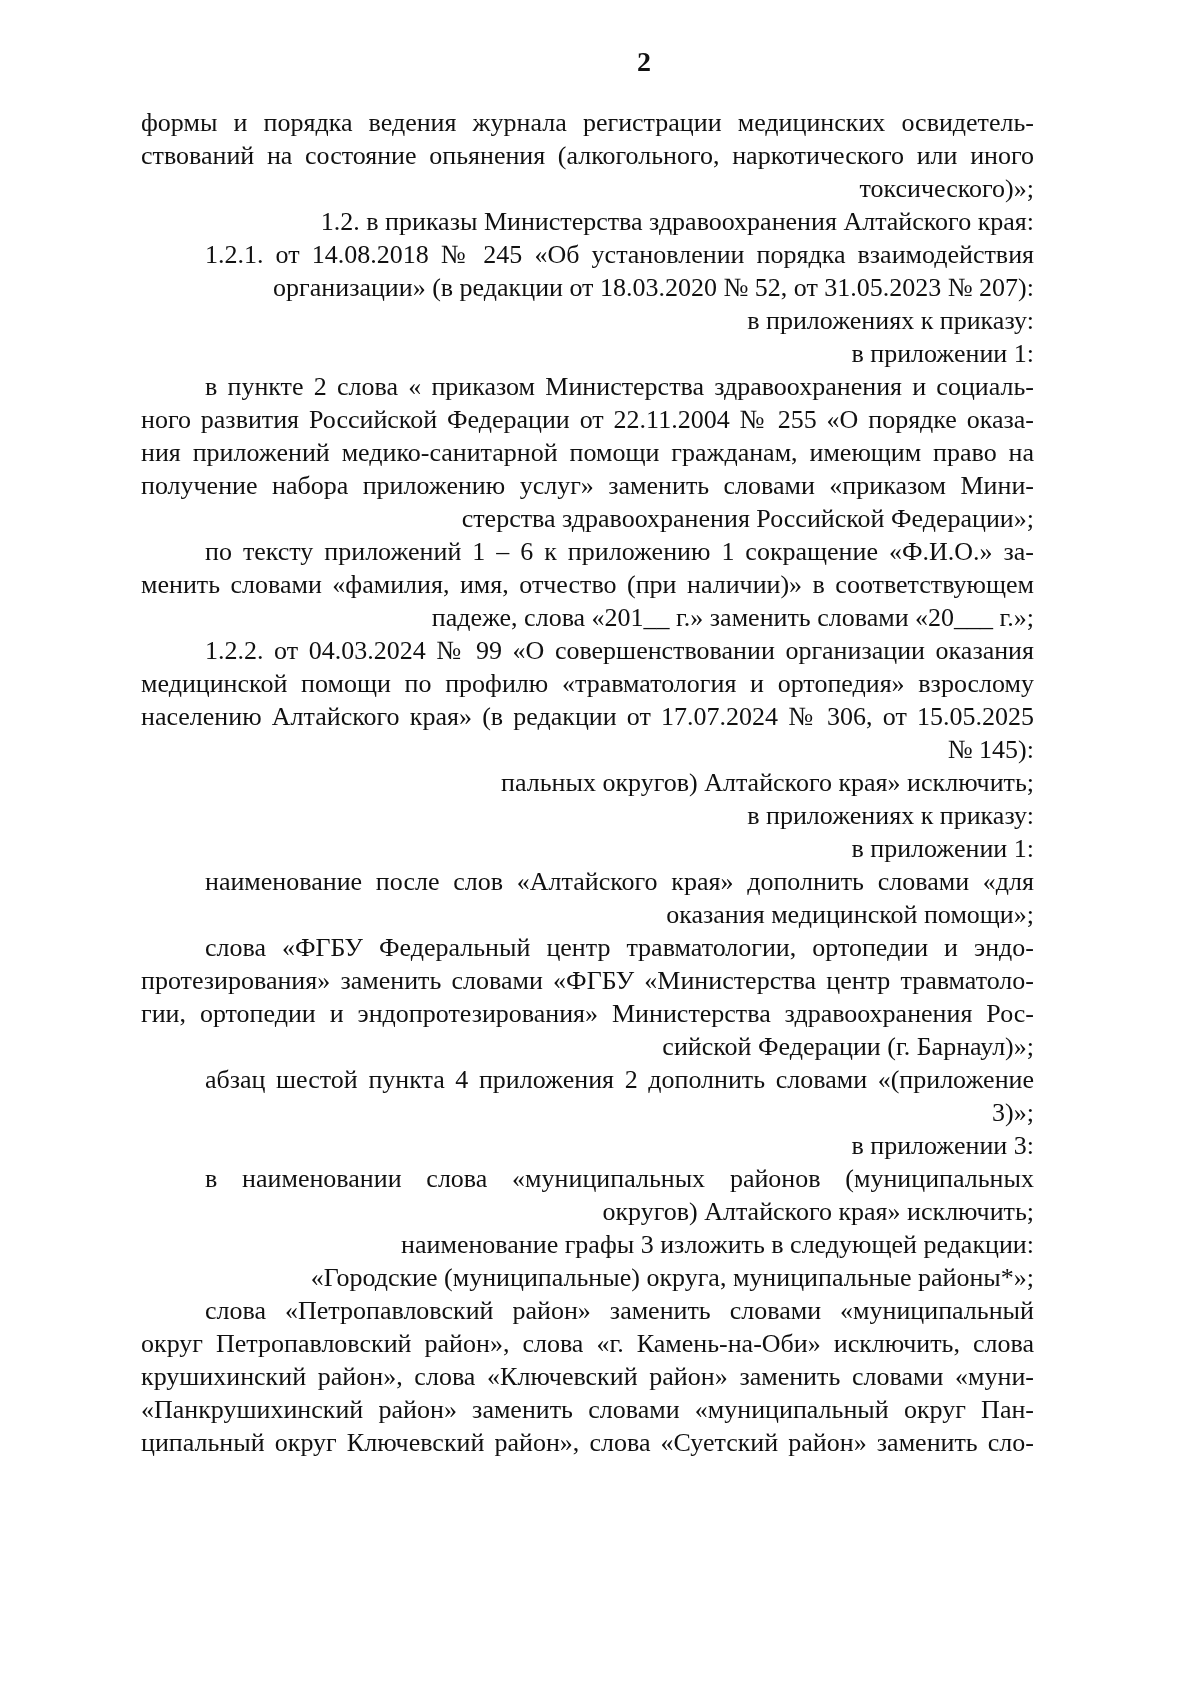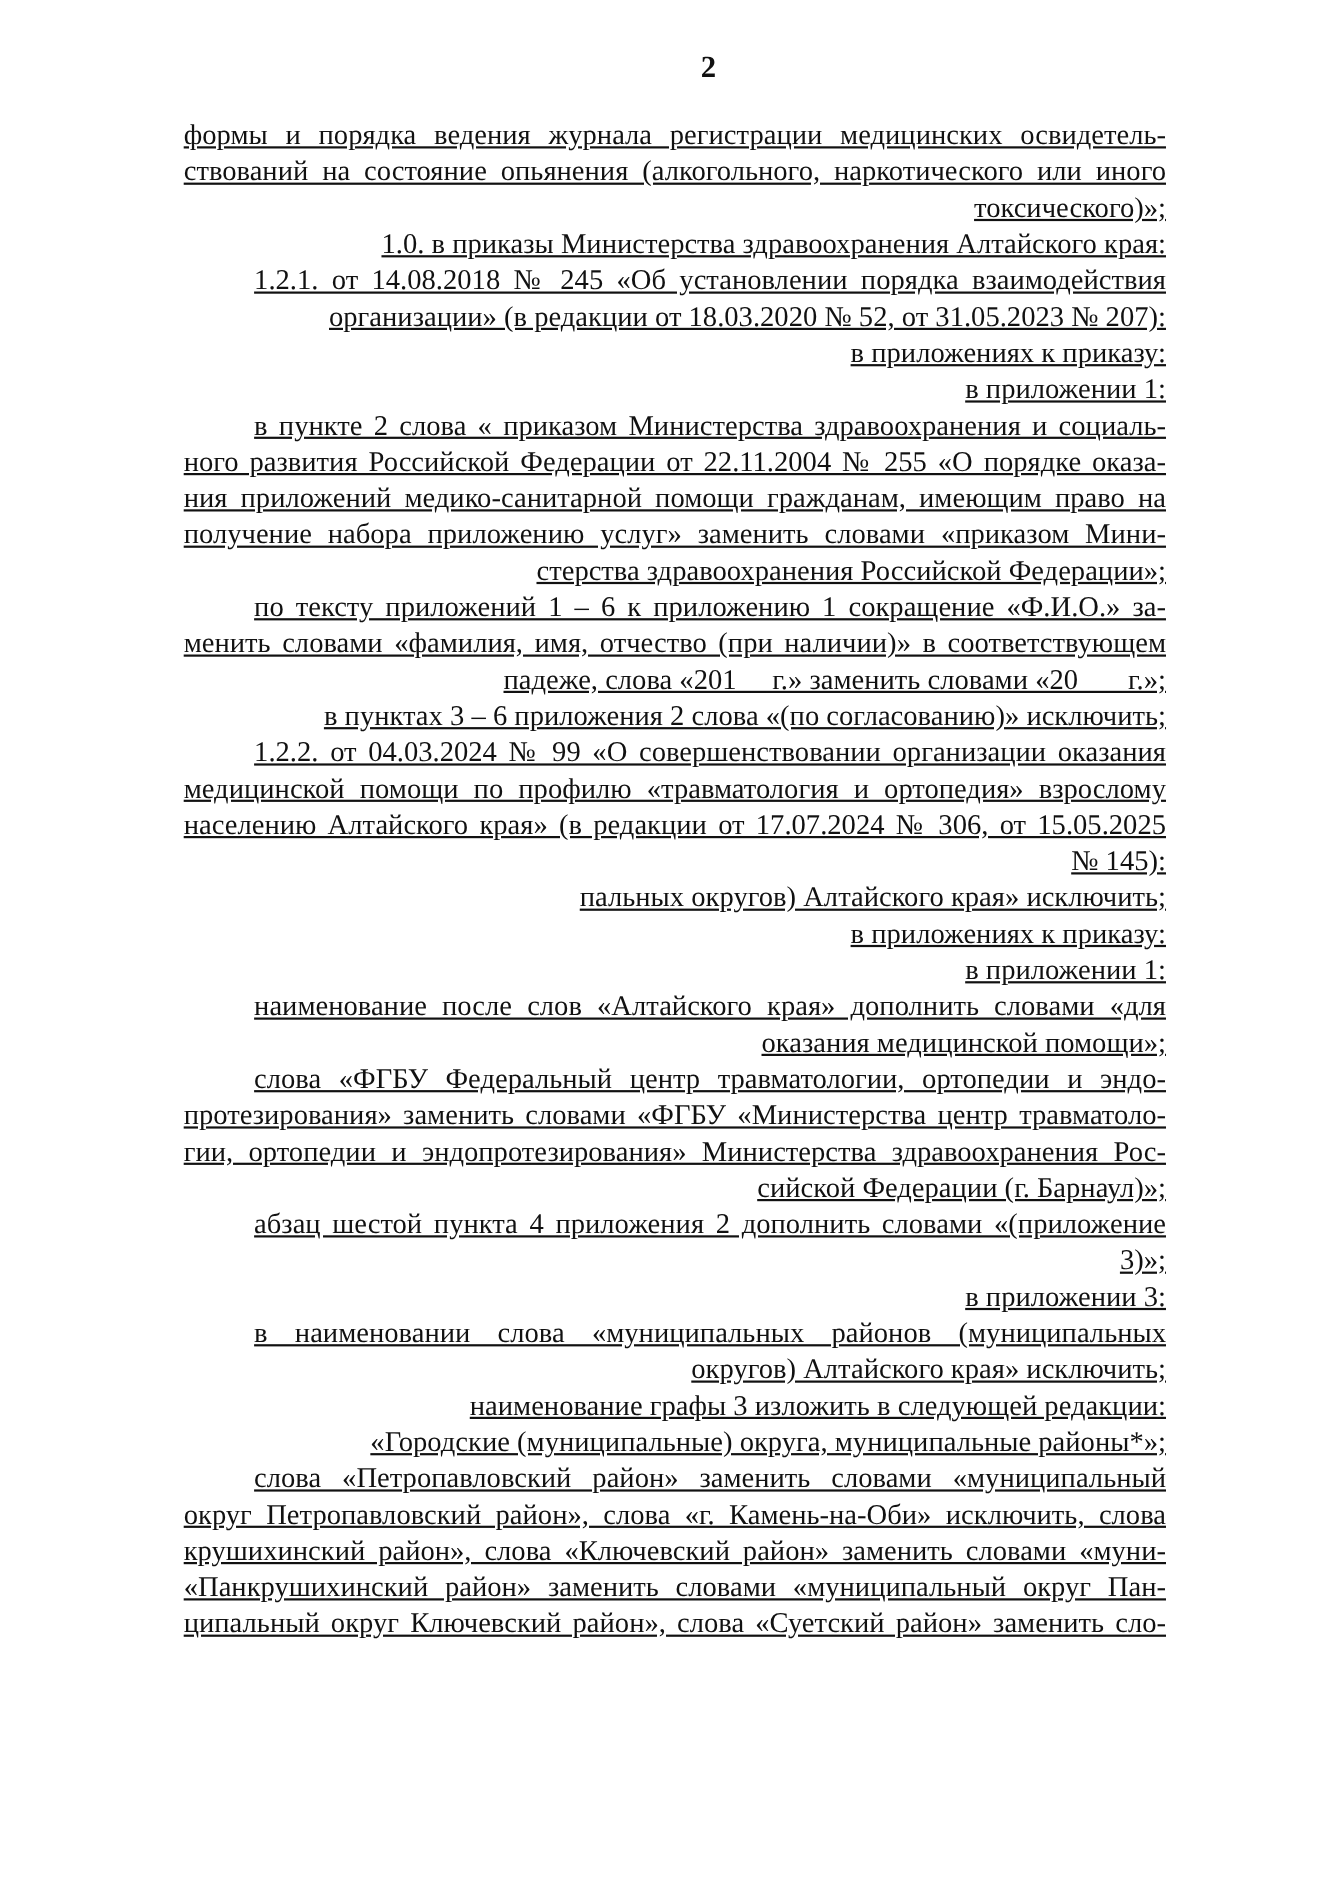--- a/index.html
+++ b/index.html
@@ -21,23 +21,22 @@
     left: 610px;
     width: 68px;
     text-align: center;
     font-size: 28px;
     font-weight: bold;
     color: #111111;
   }
   .text-block {
     position: absolute;
     top: 106px;
-    left: 167px;
+    left: 141px;
     width: 893px;
-    text-decoration: underline;
   }
   .line {
     height: 33px;
     line-height: 33px;
     font-size: 26px;
     text-align: right;
     white-space: normal;
     overflow: visible;
   }
   .line.fill {
@@ -50,34 +49,33 @@
 </style>
 </head>
 <body>
 
 <div class="page-number">2</div>
 
 <div class="text-block">
     <div class="line fill">формы и порядка ведения журнала регистрации медицинских освидетель-</div>
     <div class="line fill">ствований на состояние опьянения (алкогольного, наркотического или иного</div>
     <div class="line">токсического)»;</div>
-    <div class="line indent">1.0. в приказы Министерства здравоохранения Алтайского края:</div>
+    <div class="line indent">1.2. в приказы Министерства здравоохранения Алтайского края:</div>
     <div class="line indent fill">1.2.1. от 14.08.2018 № 245 «Об установлении порядка взаимодействия</div>
     <div class="line">организации» (в редакции от 18.03.2020 № 52, от 31.05.2023 № 207):</div>
     <div class="line indent">в приложениях к приказу:</div>
     <div class="line indent">в приложении 1:</div>
     <div class="line indent fill">в пункте 2 слова « приказом Министерства здравоохранения и социаль-</div>
     <div class="line fill">ного развития Российской Федерации от 22.11.2004 № 255 «О порядке оказа-</div>
     <div class="line fill">ния приложений медико-санитарной помощи гражданам, имеющим право на</div>
     <div class="line fill">получение набора приложению услуг» заменить словами «приказом Мини-</div>
     <div class="line">стерства здравоохранения Российской Федерации»;</div>
     <div class="line indent fill">по тексту приложений 1 – 6 к приложению 1 сокращение «Ф.И.О.» за-</div>
     <div class="line fill">менить словами «фамилия, имя, отчество (при наличии)» в соответствующем</div>
     <div class="line">падеже, слова «201__ г.» заменить словами «20___ г.»;</div>
-    <div class="line indent">в пунктах 3 – 6 приложения 2 слова «(по согласованию)» исключить;</div>
     <div class="line indent fill">1.2.2. от 04.03.2024 № 99 «О совершенствовании организации оказания</div>
     <div class="line fill">медицинской помощи по профилю «травматология и ортопедия» взрослому</div>
     <div class="line fill">населению Алтайского края» (в редакции от 17.07.2024 № 306, от 15.05.2025</div>
     <div class="line">№ 145):</div>
     <div class="line">пальных округов) Алтайского края» исключить;</div>
     <div class="line indent">в приложениях к приказу:</div>
     <div class="line indent">в приложении 1:</div>
     <div class="line indent fill">наименование после слов «Алтайского края» дополнить словами «для</div>
     <div class="line">оказания медицинской помощи»;</div>
     <div class="line indent fill">слова «ФГБУ Федеральный центр травматологии, ортопедии и эндо-</div>

